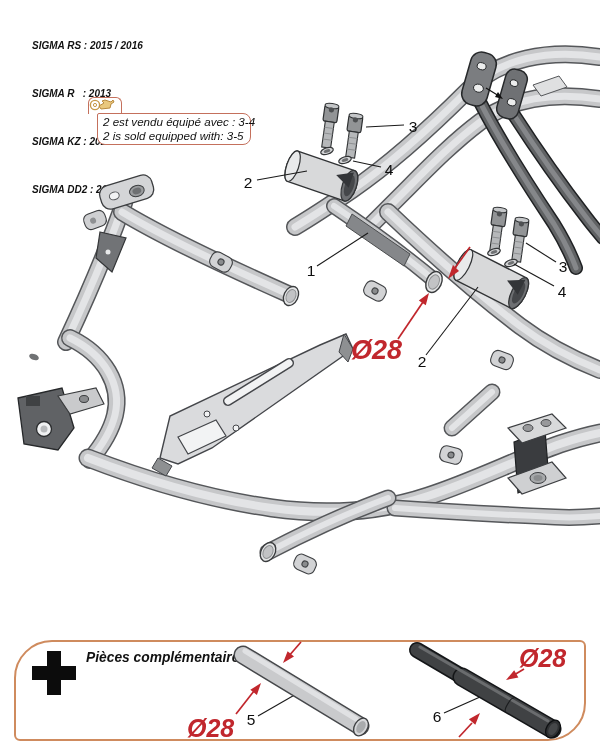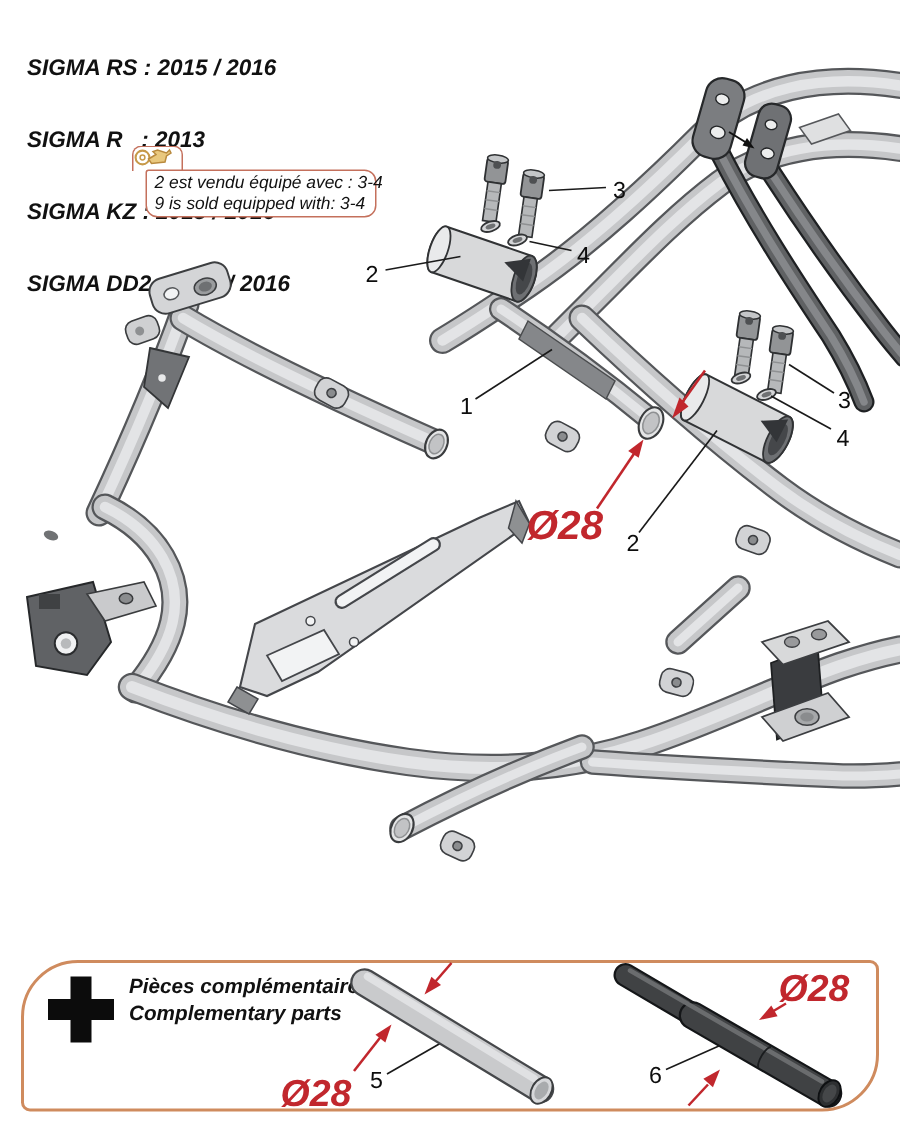--- a/index.html
+++ b/index.html
@@ -1,19 +1,19 @@
 <!DOCTYPE html>
 <html><head>
 <meta charset="utf-8">
 <style>
   html,body{margin:0;padding:0;background:#ffffff;}
   body{width:600px;height:749px;position:relative;overflow:hidden;
        font-family:"Liberation Sans",sans-serif;color:#111;}
-  .hdr{position:absolute;left:18px;top:6px;font-weight:bold;font-style:italic;
-       font-size:15px;line-height:16px;white-space:pre;}
+  .hdr{position:absolute;left:32px;top:6px;font-weight:bold;font-style:italic;
+       font-size:10px;line-height:16px;white-space:pre;}
   .note-tab{position:absolute;left:88px;top:97px;width:34px;height:17px;
        border:1.4px solid #c4705c;border-bottom:none;border-radius:6px 6px 0 0;
        background:#fff;box-sizing:border-box;display:flex;align-items:center;justify-content:center;}
   .note-box{position:absolute;left:97px;top:113px;width:154px;height:32px;
        border:1.4px solid #c4705c;border-radius:2px 8px 8px 8px;background:#fff;
        box-sizing:border-box;padding:1px 5px;font-style:italic;font-size:11.6px;
        line-height:14px;white-space:nowrap;}
   .comp-box{position:absolute;left:14px;top:640px;width:572px;height:101px;
        border:2px solid #cf8b5e;border-radius:38px 6px 38px 6px;background:#fff;
        box-sizing:border-box;}
@@ -49,28 +49,27 @@
 
 <div class="note-tab">
   <svg width="26" height="13" viewBox="0 0 26 13">
     <circle cx="6" cy="7" r="4.6" fill="none" stroke="#c79a4a" stroke-width="1.4"></circle>
     <circle cx="6" cy="7" r="1.6" fill="none" stroke="#c79a4a" stroke-width="1"></circle>
     <path d="M10,8 L15,5 L13,3 L16,2 L22,4 L24,2 L25,4 L22,6 L21,10 L12,11 Z" fill="#e9c87e" stroke="#b98a3e" stroke-width="1"></path>
   </svg>
 </div>
 <div class="note-box">
   <div>2 est vendu équipé avec : 3-4</div>
-  <div>9 is sold equipped with: 3-4</div>
+  <div>2 is sold equipped with: 3-5</div>
 </div>
 
 <div class="comp-box">
   <div class="plus"></div>
   <div class="comp-title">
     <div>Pièces complémentaires</div>
-    <div>Complementary parts</div>
   </div>
 </div>
 
 <svg width="600" height="749" viewBox="0 0 600 749">
 
   <g>
 
     <path class="t-o" stroke-width="18" d="M124,203 C108,248 88,295 66,342"></path>
     <path class="t-m" stroke-width="15" d="M124,203 C108,248 88,295 66,342"></path>
     <path class="t-c" stroke-width="7" d="M124,203 C108,248 88,295 66,342"></path>

